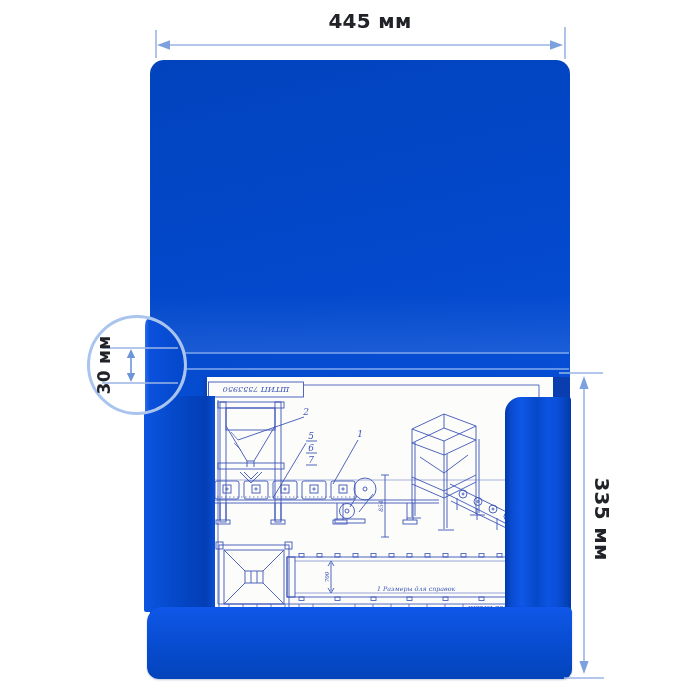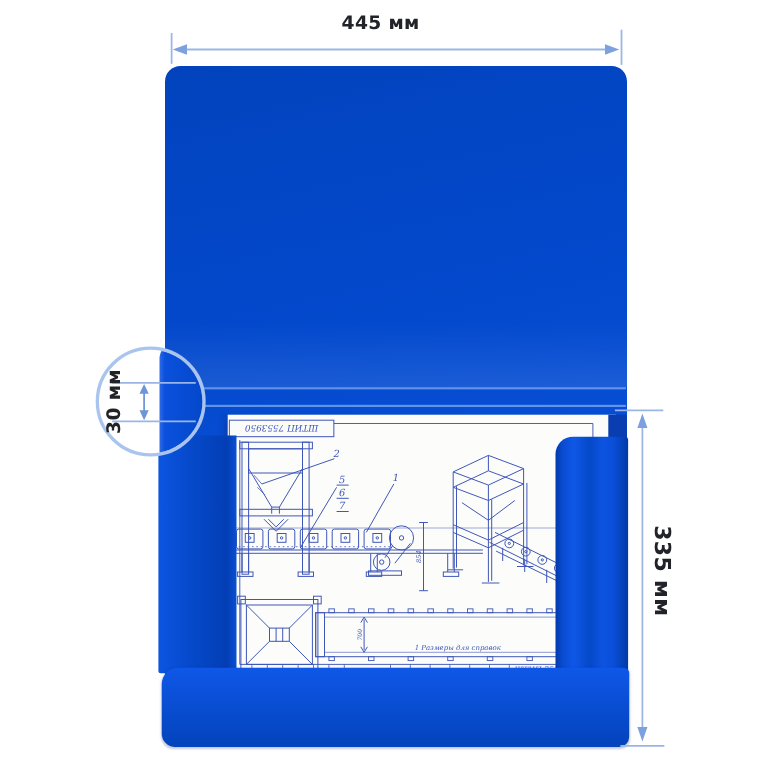--- a/index.html
+++ b/index.html
@@ -42,21 +42,21 @@
     background:#fff;border:3px solid #a9c4ee;box-sizing:border-box;overflow:hidden;z-index:30;}
   .mag-blue{position:absolute;left:55px;top:-6px;width:60px;height:112px;
     border-radius:14px 0 0 12px;
     background:linear-gradient(90deg,#2e6be8 0%,#0a50dc 8%,#0449cc 60%,#0347c6 100%);}
 
   
   .dims{position:absolute;left:0;top:0;width:700px;height:700px;z-index:40;pointer-events:none;}
 
   .dim-label{position:absolute;z-index:45;font-weight:700;color:#212329;
     letter-spacing:.3px;text-align:center;line-height:26px;height:26px;}
-  .w-label{left:276px;top:8px;width:140px;font-size:17px;}
+  .w-label{left:300px;top:8px;width:140px;font-size:20px;}
   .h-label{left:560px;top:506px;width:84px;font-size:20px;transform:rotate(90deg);}
   .s-label{left:62px;top:352px;width:84px;font-size:17px;transform:rotate(-90deg);}
 
   
   .bp-text{font-family:"DejaVu Serif", serif;font-style:italic;fill:#3d55b8;}
 </style>
 </head>
 <body>
 
 <div class="stage">

